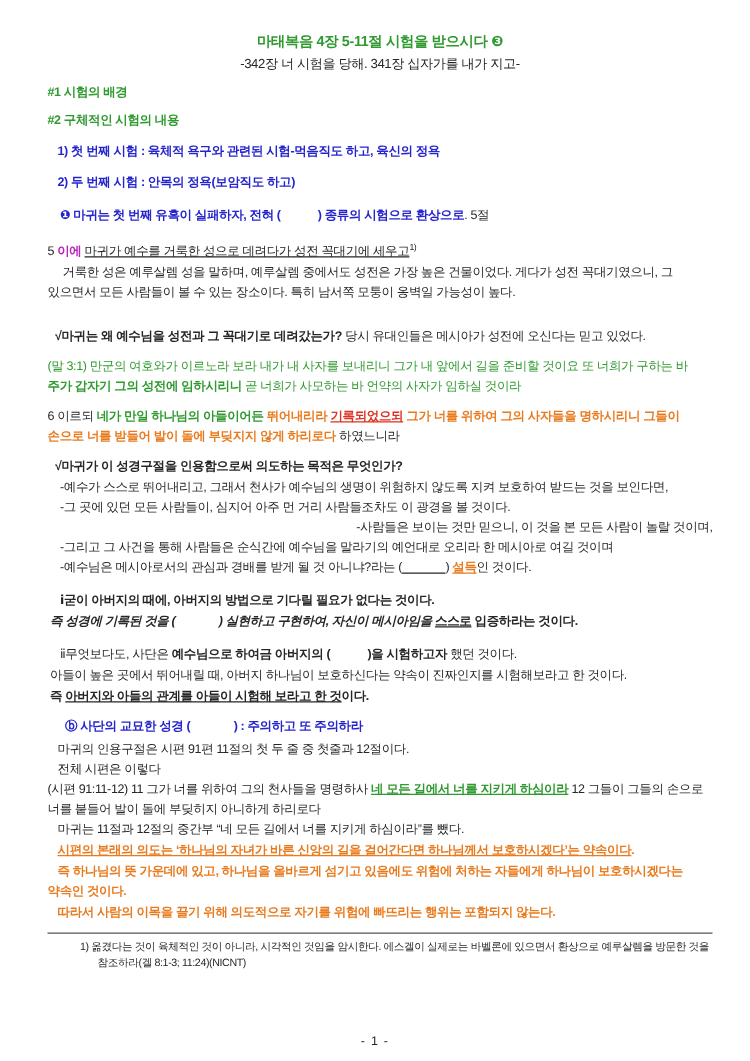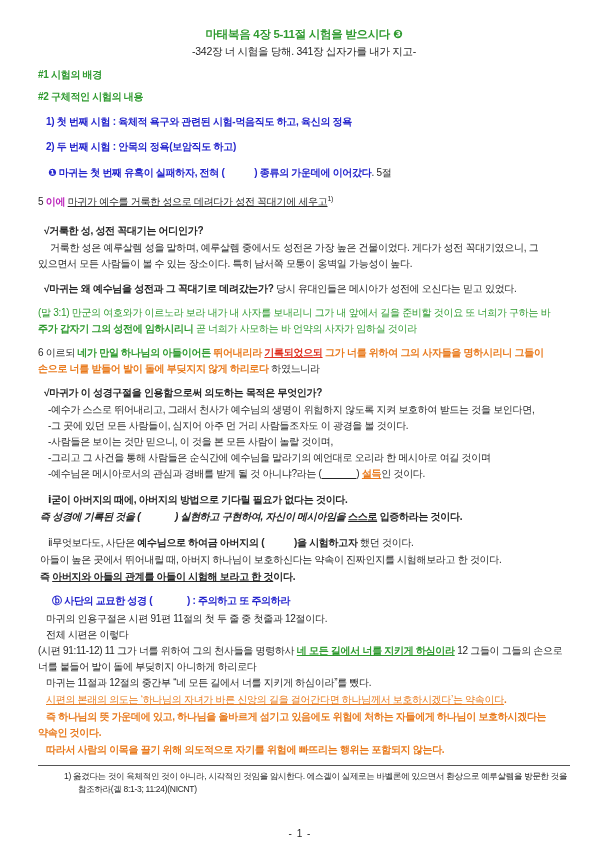--- a/index.html
+++ b/index.html
@@ -49,43 +49,42 @@
 <body>
 
 <div class="page">
   <div id="doc">
       <div class="line" style="text-align: center; font-size: 11.5px;"><span style="color: rgb(47, 154, 47); font-weight: bold;">마태복음 4장 5-11절 시험을 받으시다 ❸</span></div>
       <div class="line" style="margin-top: 1px; text-align: center; font-size: 10.5px;"><span style="color: rgb(38, 38, 38);">-342장 너 시험을 당해. 341장 십자가를 내가 지고-</span></div>
       <div class="line" style="margin-top: 8px;"><span style="color: rgb(47, 154, 47); font-weight: bold;">#1 시험의 배경</span></div>
       <div class="line" style="margin-top: 6px;"><span style="color: rgb(47, 154, 47); font-weight: bold;">#2 구체적인 시험의 내용</span></div>
       <div class="line" style="margin-top: 9px; padding-left: 8px;"><span style="color: rgb(37, 37, 205); font-weight: bold;">1) 첫 번째 시험 : 육체적 욕구와 관련된 시험-먹음직도 하고, 육신의 정욕</span></div>
       <div class="line" style="margin-top: 9px; padding-left: 8px;"><span style="color: rgb(37, 37, 205); font-weight: bold;">2) 두 번째 시험 : 안목의 정욕(보암직도 하고)</span></div>
-      <div class="line" style="margin-top: 10px; padding-left: 10px;"><span style="color: rgb(37, 37, 205); font-weight: bold;">❶ 마귀는 첫 번째 유혹이 실패하자, 전혀 (            ) 종류의 가운데에 이어갔다</span><span style="color: rgb(38, 38, 38);">. 5절</span></div>
+      <div class="line" style="margin-top: 10px; padding-left: 10px;"><span style="color: rgb(37, 37, 205); font-weight: bold;">❶ 마귀는 첫 번째 유혹이 실패하자, 전혀 (            ) 종류의 시험으로 환상으로</span><span style="color: rgb(38, 38, 38);">. 5절</span></div>
       <div class="line" style="margin-top: 13px;"><span style="color: rgb(38, 38, 38);">5 </span><span style="color: rgb(187, 34, 187); font-weight: bold;">이에</span><span style="color: rgb(38, 38, 38);"> </span><span style="color: rgb(38, 38, 38); text-decoration: underline;">마귀가 예수를 거룩한 성으로 데려다가 성전 꼭대기에 세우고</span><sup style="color: rgb(38, 38, 38);">1)</sup></div>
-      <div class="line" style="margin-top: 13px; padding-left: 6px;"><span style="color: rgb(38, 38, 38); font-weight: bold;">√거룩한 성, 성전 꼭대기는 어디인가?</span></div>
       <div class="line" style="margin-top: 1px; text-indent: 12px;"><span style="color: rgb(38, 38, 38);">거룩한 성은 예루살렘 성을 말하며, 예루살렘 중에서도 성전은 가장 높은 건물이었다. 게다가 성전 꼭대기였으니, 그 있으면서 모든 사람들이 볼 수 있는 장소이다. 특히 남서쪽 모퉁이 옹벽일 가능성이 높다.</span></div>
-      <div class="line" style="margin-top: 9px; padding-left: 6px;"><span style="color: rgb(38, 38, 38); font-weight: bold;">√마귀는 왜 예수님을 성전과 그 꼭대기로 데려갔는가?</span><span style="color: rgb(38, 38, 38);"> 당시 유대인들은 메시아가 성전에 오신다는 믿고 있었다.</span></div>
+      <div class="line" style="margin-top: 19px; padding-left: 6px;"><span style="color: rgb(38, 38, 38); font-weight: bold;">√마귀는 왜 예수님을 성전과 그 꼭대기로 데려갔는가?</span><span style="color: rgb(38, 38, 38);"> 당시 유대인들은 메시아가 성전에 오신다는 믿고 있었다.</span></div>
       <div class="line" style="margin-top: 8px;"><span style="color: rgb(47, 154, 47);">(말 3:1) 만군의 여호와가 이르노라 보라 내가 내 사자를 보내리니 그가 내 앞에서 길을 준비할 것이요 또 너희가 구하는 바 </span><span style="color: rgb(47, 154, 47); font-weight: bold;">주가 갑자기 그의 성전에 임하시리니</span><span style="color: rgb(47, 154, 47);"> 곧 너희가 사모하는 바 언약의 사자가 임하실 것이라</span></div>
       <div class="line" style="margin-top: 8px;"><span style="color: rgb(38, 38, 38);">6 이르되 </span><span style="color: rgb(47, 154, 47); font-weight: bold;">네가 만일 하나님의 아들이어든</span><span style="color: rgb(38, 38, 38);"> </span><span style="color: rgb(233, 123, 31); font-weight: bold;">뛰어내리라</span><span style="color: rgb(38, 38, 38);"> </span><span style="color: rgb(224, 48, 32); font-weight: bold; text-decoration: underline;">기록되었으되</span><span style="color: rgb(38, 38, 38);"> </span><span style="color: rgb(233, 123, 31); font-weight: bold;">그가 너를 위하여 그의 사자들을 명하시리니 그들이 손으로 너를 받들어 발이 돌에 부딪지지 않게 하리로다</span><span style="color: rgb(38, 38, 38);"> 하였느니라</span></div>
       <div class="line" style="margin-top: 8px; padding-left: 6px;"><span style="color: rgb(38, 38, 38); font-weight: bold;">√마귀가 이 성경구절을 인용함으로써 의도하는 목적은 무엇인가?</span></div>
       <div class="line" style="margin-top: 1px; padding-left: 10px;"><span style="color: rgb(38, 38, 38);">-예수가 스스로 뛰어내리고, 그래서 천사가 예수님의 생명이 위험하지 않도록 지켜 보호하여 받드는 것을 보인다면,</span></div>
       <div class="line" style="padding-left: 10px;"><span style="color: rgb(38, 38, 38);">-그 곳에 있던 모든 사람들이, 심지어 아주 먼 거리 사람들조차도 이 광경을 볼 것이다.</span></div>
-      <div class="line" style="padding-left: 10px;"><span style="color: rgb(38, 38, 38);">-사람들은 보이는 것만 믿으니, 이 것을 본 모든 사람이 놀랄 것이며,</span></div>
+      <div class="line" style="padding-left: 10px; text-align: right;"><span style="color: rgb(38, 38, 38);">-사람들은 보이는 것만 믿으니, 이 것을 본 모든 사람이 놀랄 것이며,</span></div>
       <div class="line" style="padding-left: 10px;"><span style="color: rgb(38, 38, 38);">-그리고 그 사건을 통해 사람들은 순식간에 예수님을 말라기의 예언대로 오리라 한 메시아로 여길 것이며</span></div>
       <div class="line" style="padding-left: 10px;"><span style="color: rgb(38, 38, 38);">-예수님은 메시아로서의 관심과 경배를 받게 될 것 아니냐?라는 (</span><span style="color: rgb(38, 38, 38); text-decoration: underline;">              </span><span style="color: rgb(38, 38, 38);">) </span><span style="color: rgb(233, 123, 31); font-weight: bold; text-decoration: underline;">설득</span><span style="color: rgb(38, 38, 38);">인 것이다.</span></div>
       <div class="line" style="margin-top: 10px; padding-left: 10px;"><span style="color: rgb(38, 38, 38); font-weight: bold;">ⅰ굳이 아버지의 때에, 아버지의 방법으로 기다릴 필요가 없다는 것이다.</span></div>
       <div class="line" style="margin-top: 1px; padding-left: 2px;"><span style="color: rgb(38, 38, 38); font-weight: bold; font-style: italic;">즉 성경에 기록된 것을 (              ) 실현하고 구현하여, 자신이 메시아임을 </span><span style="color: rgb(38, 38, 38); font-weight: bold; text-decoration: underline;">스스로</span><span style="color: rgb(38, 38, 38); font-weight: bold;"> 입증하라는 것이다.</span></div>
       <div class="line" style="margin-top: 10px; padding-left: 10px;"><span style="color: rgb(38, 38, 38);">ⅱ무엇보다도, 사단은 </span><span style="color: rgb(38, 38, 38); font-weight: bold;">예수님으로 하여금 아버지의 (            )을 시험하고자</span><span style="color: rgb(38, 38, 38);"> 했던 것이다.</span></div>
       <div class="line" style="margin-top: 1px; padding-left: 2px;"><span style="color: rgb(38, 38, 38);">아들이 높은 곳에서 뛰어내릴 때, 아버지 하나님이 보호하신다는 약속이 진짜인지를 시험해보라고 한 것이다.</span></div>
       <div class="line" style="margin-top: 1px; padding-left: 2px;"><span style="color: rgb(38, 38, 38); font-weight: bold;">즉 </span><span style="color: rgb(38, 38, 38); font-weight: bold; text-decoration: underline;">아버지와 아들의 관계를 아들이 시험해 보라고 한 것</span><span style="color: rgb(38, 38, 38); font-weight: bold;">이다.</span></div>
       <div class="line" style="margin-top: 8px; padding-left: 14px;"><span style="color: rgb(37, 37, 205); font-weight: bold;">ⓑ 사단의 교묘한 성경 (              ) : 주의하고 또 주의하라</span></div>
       <div class="line" style="margin-top: 2px; padding-left: 8px;"><span style="color: rgb(38, 38, 38);">마귀의 인용구절은 시편 91편 11절의 첫 두 줄 중 첫줄과 12절이다.</span></div>
       <div class="line" style="padding-left: 8px;"><span style="color: rgb(38, 38, 38);">전체 시편은 이렇다</span></div>
       <div class="line"><span style="color: rgb(38, 38, 38);">(시편 91:11-12) 11 그가 너를 위하여 그의 천사들을 명령하사 </span><span style="color: rgb(47, 154, 47); font-weight: bold; text-decoration: underline;">네 모든 길에서 너를 지키게 하심이라</span><span style="color: rgb(38, 38, 38);"> 12 그들이 그들의 손으로 너를 붙들어 발이 돌에 부딪히지 아니하게 하리로다</span></div>
       <div class="line" style="padding-left: 8px;"><span style="color: rgb(38, 38, 38);">마귀는 11절과 12절의 중간부 “네 모든 길에서 너를 지키게 하심이라”를 뺐다.</span></div>
-      <div class="line" style="margin-top: 1px; padding-left: 8px;"><span style="color: rgb(233, 123, 31); font-weight: normal; text-decoration: underline;">시편의 본래의 의도는 ‘하나님의 자녀가 바른 신앙의 길을 걸어간다면 하나님께서 보호하시겠다’는 약속이다</span><span style="color: rgb(233, 123, 31); font-weight: bold;">.</span></div>
+      <div class="line" style="margin-top: 1px; padding-left: 8px;"><span style="color: rgb(233, 123, 31); font-weight: bold; text-decoration: underline;">시편의 본래의 의도는 ‘하나님의 자녀가 바른 신앙의 길을 걸어간다면 하나님께서 보호하시겠다’는 약속이다</span><span style="color: rgb(233, 123, 31); font-weight: bold;">.</span></div>
       <div class="line" style="margin-top: 1px; text-indent: 8px;"><span style="color: rgb(233, 123, 31); font-weight: bold;">즉 하나님의 뜻 가운데에 있고, 하나님을 올바르게 섬기고 있음에도 위험에 처하는 자들에게 하나님이 보호하시겠다는 약속인 것이다.</span></div>
       <div class="line" style="margin-top: 1px; padding-left: 8px;"><span style="color: rgb(233, 123, 31); font-weight: bold;">따라서 사람의 이목을 끌기 위해 의도적으로 자기를 위험에 빠뜨리는 행위는 포함되지 않는다.</span></div>
       <div class="footrule" style="margin-top: 7px;"></div>
       <div class="footnote"><span style="color: rgb(38, 38, 38);">1) 옮겼다는 것이 육체적인 것이 아니라, 시각적인 것임을 암시한다. 에스겔이 실제로는 바벨론에 있으면서 환상으로 예루살렘을 방문한 것을 참조하라(겔 8:1-3; 11:24)(NICNT)</span></div>
     </div>
   <div class="pagenum">- 1 -</div>
 </div>
 
 </body></html>

